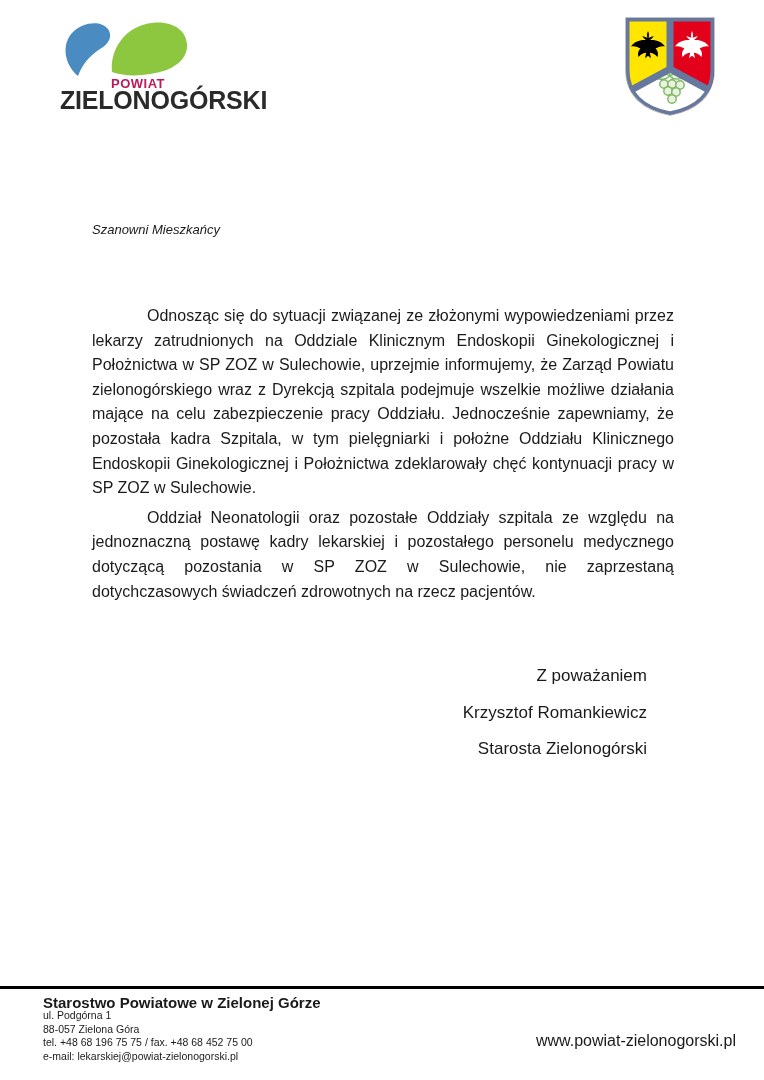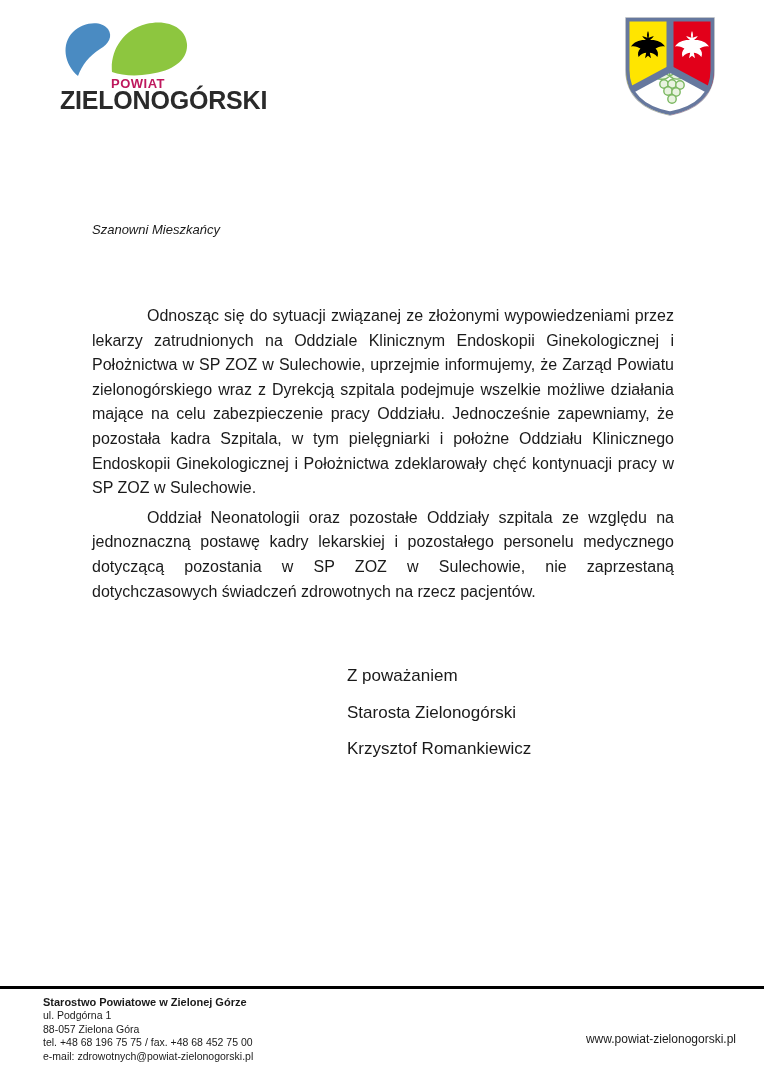--- a/index.html
+++ b/index.html
@@ -38,36 +38,36 @@
     position: absolute; left: 92px; top: 288px; width: 582px;
     font-size: 16px; line-height: 24.6px;
     text-align: justify;
     margin-top: 16px;
   }
   .letter-body p { margin: 0 0 5px 0; text-indent: 55px; }
 
   
   .signature {
     position: absolute; left: 347px; top: 658px; width: 300px;
-    text-align: left; font-size: 17px; line-height: 36.5px;
+    text-align: right; font-size: 17px; line-height: 36.5px;
   }
 
   
   .footer-rule {
     position: absolute; left: 0; top: 986px; width: 764px; height: 3px;
     background: #000000;
   }
   .footer-left {
     position: absolute; left: 43px; top: 996px;
     font-size: 10.5px; line-height: 13.4px; color: #1a1a1a;
   }
-  .footer-office { font-weight: bold; font-size: 11px; }
+  .footer-office { font-weight: bold; font-size: 15px; }
   .footer-right {
     position: absolute; right: 28px; top: 1032px;
-    font-size: 12px; color: #1a1a1a;
+    font-size: 16px; color: #1a1a1a;
   }
 </style>
 </head>
 <body>
 
 <div class="page">
 
   <div class="logo">
     <svg class="logo-mark" width="150" height="58" viewBox="0 0 150 58" aria-hidden="true">
 
@@ -134,27 +134,27 @@
 
   <div class="salutation">Szanowni Mieszkańcy</div>
 
   <div class="letter-body">
     <p>Odnosząc się do sytuacji związanej ze złożonymi wypowiedzeniami przez lekarzy zatrudnionych na Oddziale Klinicznym Endoskopii Ginekologicznej i Położnictwa w SP ZOZ w Sulechowie, uprzejmie informujemy, że Zarząd Powiatu zielonogórskiego wraz z Dyrekcją szpitala podejmuje wszelkie możliwe działania mające na celu zabezpieczenie pracy Oddziału. Jednocześnie zapewniamy, że pozostała kadra Szpitala, w tym pielęgniarki i położne Oddziału Klinicznego Endoskopii Ginekologicznej i Położnictwa zdeklarowały chęć kontynuacji pracy w SP ZOZ w Sulechowie.</p>
     <p>Oddział Neonatologii oraz pozostałe Oddziały szpitala ze względu na jednoznaczną postawę kadry lekarskiej i pozostałego personelu medycznego dotyczącą pozostania w SP ZOZ w Sulechowie, nie zaprzestaną dotychczasowych świadczeń zdrowotnych na rzecz pacjentów.</p>
   </div>
 
   <div class="signature">
     <div>Z poważaniem</div>
+    <div>Krzysztof Romankiewicz</div>
     <div>Starosta Zielonogórski</div>
-    <div>Krzysztof Romankiewicz</div>
   </div>
 
   <div class="footer-rule"></div>
   <div class="footer-left">
     <div class="footer-office">Starostwo Powiatowe w Zielonej Górze</div>
     <div>ul. Podgórna 1</div>
     <div>88-057 Zielona Góra</div>
     <div>tel. +48 68 196 75 75 / fax. +48 68 452 75 00</div>
-    <div>e-mail: zdrowotnych@powiat-zielonogorski.pl</div>
+    <div>e-mail: lekarskiej@powiat-zielonogorski.pl</div>
   </div>
   <div class="footer-right">www.powiat-zielonogorski.pl</div>
 
 </div>
 
 </body></html>

